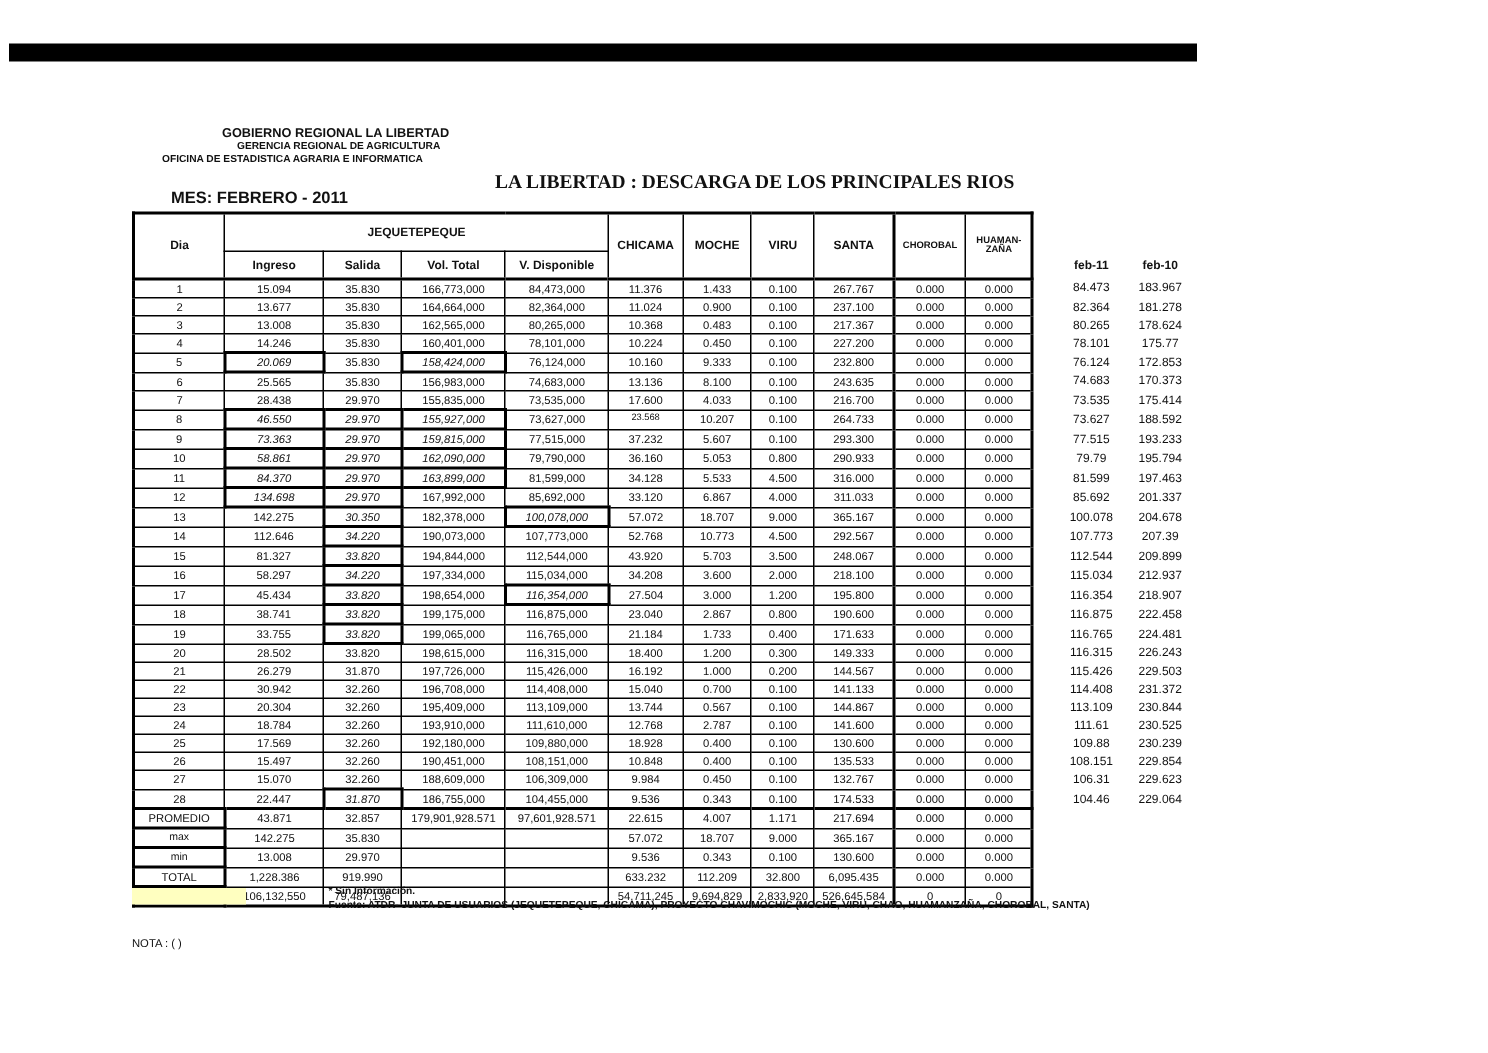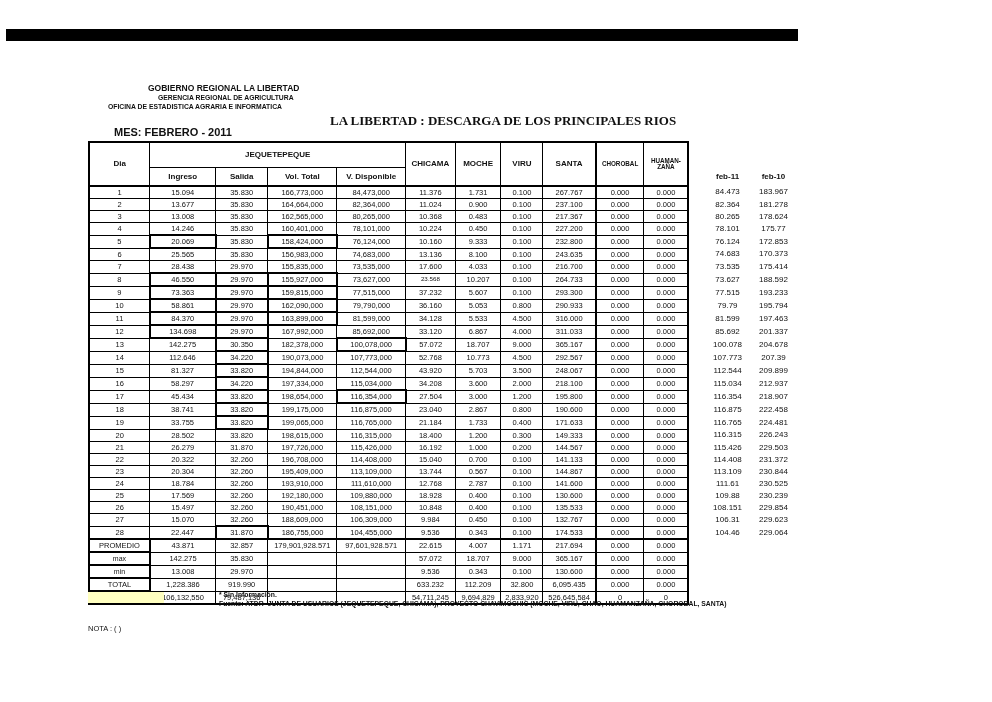--- a/index.html
+++ b/index.html
@@ -16,21 +16,21 @@
   #tbl{position:absolute;left:88px;top:141px;border-collapse:collapse;table-layout:fixed;}
   #tbl td,#tbl th{border:1px solid #000;height:11px;padding:0 1px;text-align:center;vertical-align:middle;
          font-size:7.5px;line-height:1;white-space:nowrap;overflow:hidden;font-weight:400;}
   #tbl th{font-weight:700;font-size:8px;}
   #tbl thead tr:first-child th{height:24px;}
   #tbl thead tr:nth-child(2) th{height:17px;}
   .riv-sm{font-size:6.3px !important;}
   .nob{border:none !important;background:#fff;}
   .feb{font-weight:700 !important;font-size:8px !important;}
   .fv{font-size:8px !important;}
-  .bx{font-weight:700;border-width:2px !important;}
+  .bx{font-weight:700;border-width:2px !important;font-style:italic;}
   .sm{font-size:6.2px !important;}
   .slbl{font-weight:700;border:2px solid #000 !important;font-size:7.5px;margin-top:36px;}
   .mm{font-size:7px !important;}
   .bl2{border-left-width:2px !important;}
   .br2{border-right-width:2px !important;}
   .bt2{border-top-width:2px !important;}
   .bb2{border-bottom-width:2px !important;margin-left:32px;}
   #legendbox{left:88px;top:592px;width:76px;height:11px;background:#ffffc0;}
   #footnote{left:219px;top:591px;font-size:6.8px;font-weight:700;}
   #nota{left:88px;top:624px;font-size:7.5px;}
@@ -88,21 +88,21 @@
         </tr>
       </thead>
       <tbody>
         <tr>
           <td class="dia bl2">1</td>
           <td class="">15.094</td>
           <td class="">35.830</td>
           <td class="">166,773,000</td>
           <td class="">84,473,000</td>
           <td class="">11.376</td>
-          <td class="">1.731</td>
+          <td class="">1.433</td>
           <td class="">0.100</td>
           <td class="">267.767</td>
           <td class="bl2">0.000</td>
           <td class="br2">0.000</td>
           <td class="nob"></td>
           <td class="nob fv">84.473</td>
           <td class="nob fv">183.967</td>
         </tr>
         <tr>
           <td class="dia bl2">2</td>
@@ -419,21 +419,21 @@
           <td class="">0.200</td>
           <td class="">144.567</td>
           <td class="bl2">0.000</td>
           <td class="br2">0.000</td>
           <td class="nob"></td>
           <td class="nob fv">115.426</td>
           <td class="nob fv">229.503</td>
         </tr>
         <tr>
           <td class="dia bl2">22</td>
-          <td class="">20.322</td>
+          <td class="">30.942</td>
           <td class="">32.260</td>
           <td class="">196,708,000</td>
           <td class="">114,408,000</td>
           <td class="">15.040</td>
           <td class="">0.700</td>
           <td class="">0.100</td>
           <td class="">141.133</td>
           <td class="bl2">0.000</td>
           <td class="br2">0.000</td>
           <td class="nob"></td>

